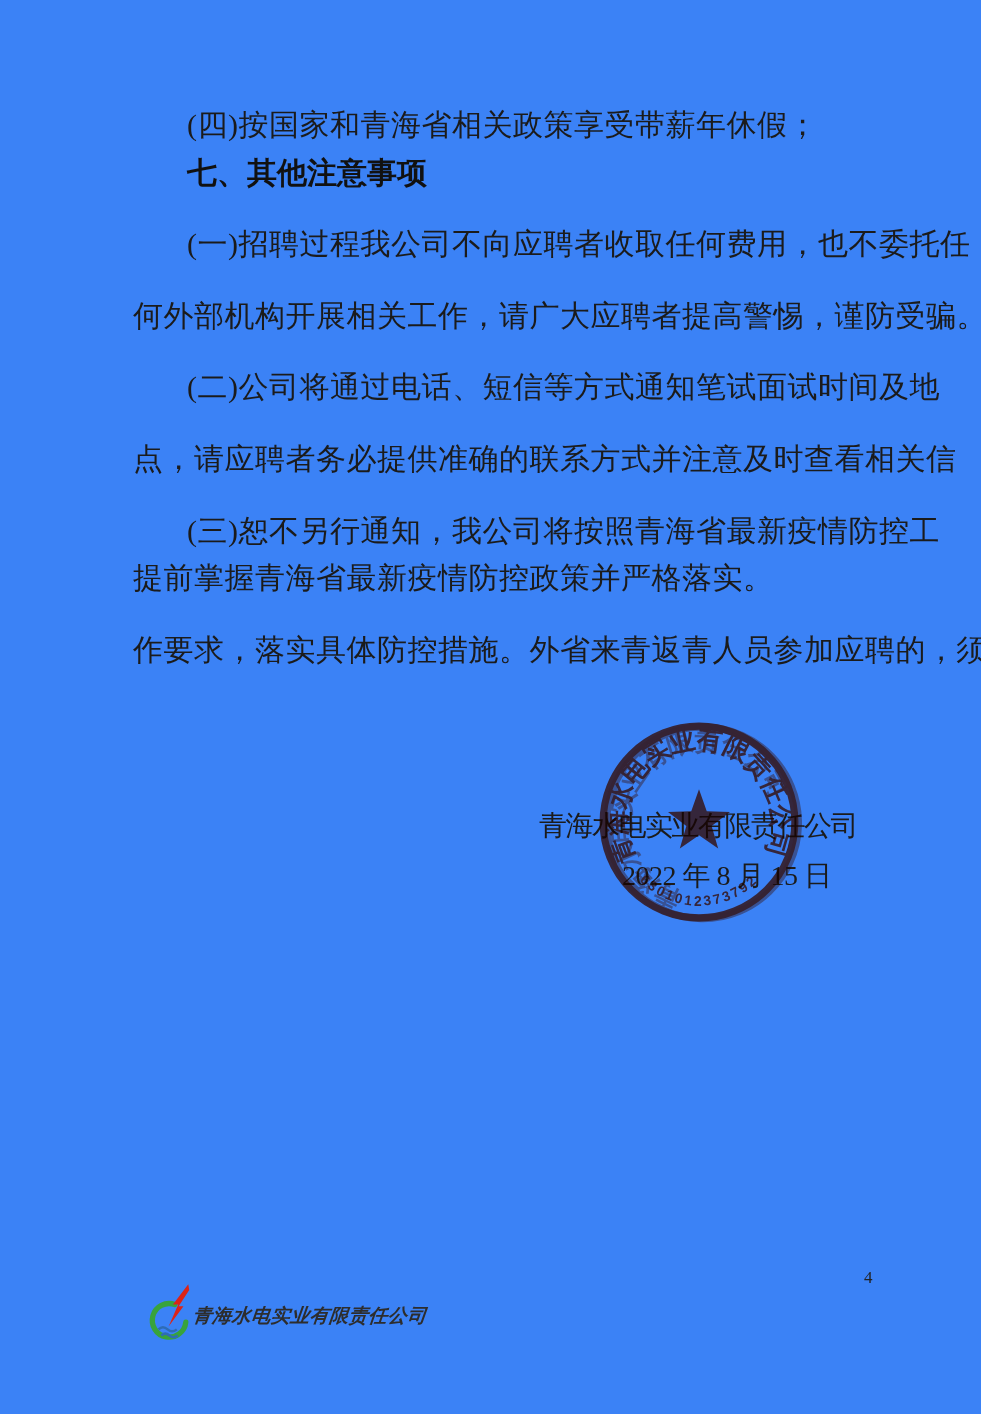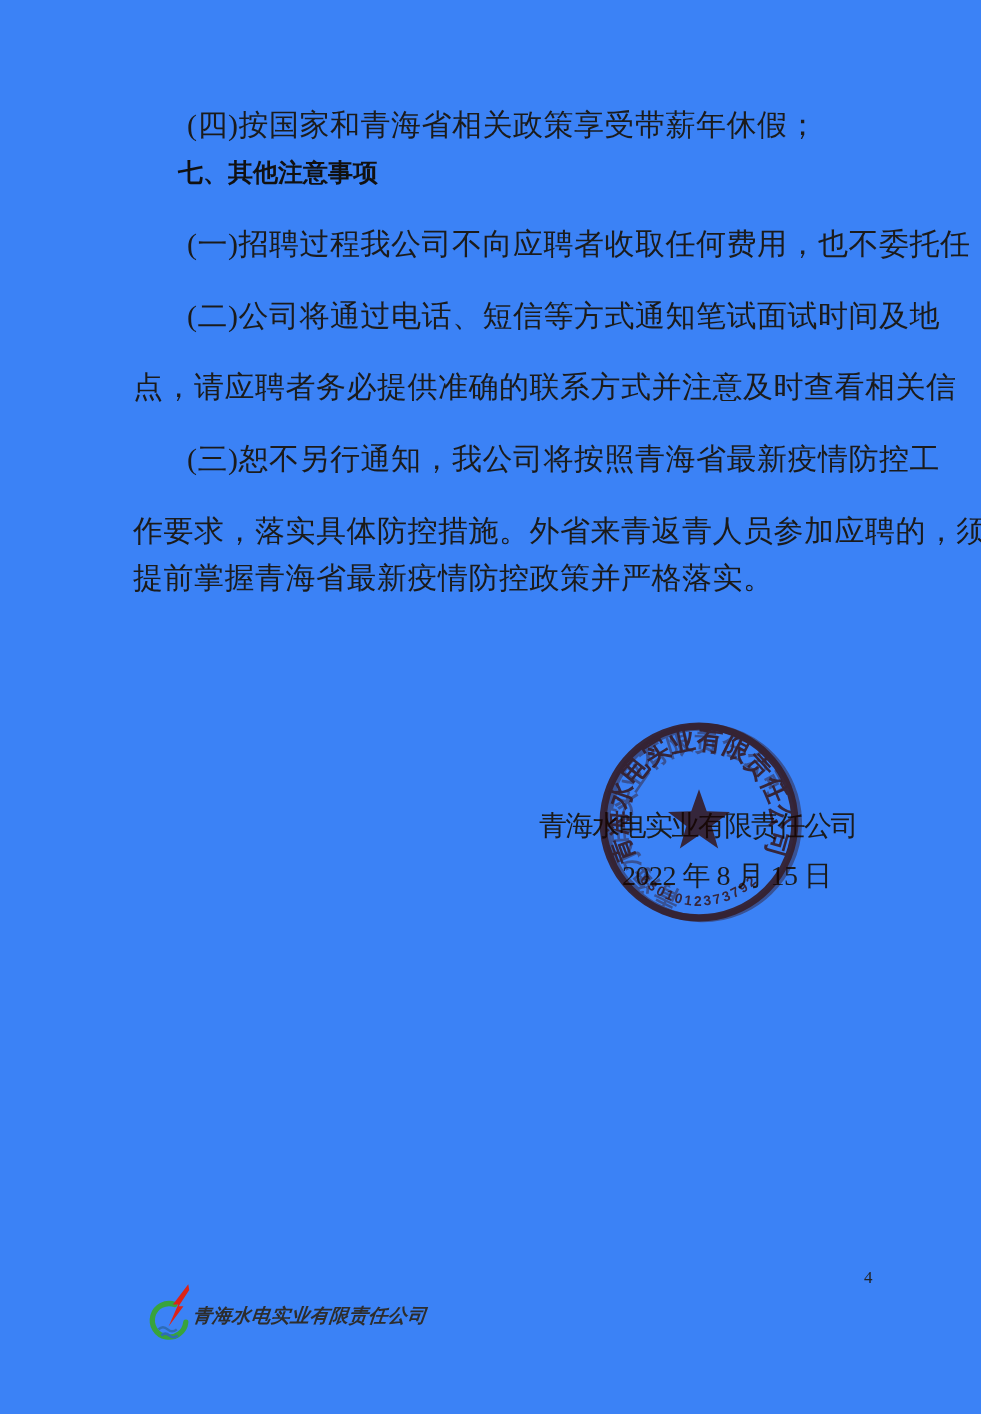--- a/index.html
+++ b/index.html
@@ -33,21 +33,21 @@
   .indent { text-indent: 1.8em; }
   .stretch {
     white-space: nowrap;
     text-align: justify;
     text-align-last: justify;
     margin-top: 24px;
   }
   .heading {
     font-family: "Liberation Sans", "DejaVu Sans", sans-serif;
     font-weight: 700;
-    font-size: 25px;
+    font-size: 30px;
     line-height: 47.6px;
     height: 47.6px;
     text-indent: 1.8em;
     color: #111;
   }
   .sig-company {
     position: absolute;
     left: 539px;
     top: 806px;
     font-size: 28px;
@@ -108,27 +108,28 @@
 </head>
 <body>
 
 <div class="page">
 
   <div class="content">
     <div class="ln indent">(四)按国家和青海省相关政策享受带薪年休假；</div>
     <div class="heading">七、其他注意事项</div>
 
     <div class="ln indent stretch">(一)招聘过程我公司不向应聘者收取任何费用，也不委托任</div>
+    <div class="ln stretch">何外部机构开展相关工作，请广大应聘者提高警惕，谨防受骗。</div>
 
     <div class="ln indent stretch">(二)公司将通过电话、短信等方式通知笔试面试时间及地</div>
     <div class="ln stretch">点，请应聘者务必提供准确的联系方式并注意及时查看相关信</div>
 
     <div class="ln indent stretch">(三)恕不另行通知，我公司将按照青海省最新疫情防控工</div>
+    <div class="ln">提前掌握青海省最新疫情防控政策并严格落实。</div>
     <div class="ln stretch">作要求，落实具体防控措施。外省来青返青人员参加应聘的，须</div>
-    <div class="ln">提前掌握青海省最新疫情防控政策并严格落实。</div>
   </div>
 
   <div class="sig-company">青海水电实业有限责任公司</div>
   <div class="sig-date">2022 年 8 月 15 日</div>
 
   <svg class="seal" viewBox="0 0 202 202" xmlns="http://www.w3.org/2000/svg">
     <defs>
       <path id="arcTop" d="M 38.6 137 A 72 72 0 1 1 163.4 137" fill="none"></path>
       <path id="arcBottom" d="M 26.7 135.7 A 82 82 0 0 0 175.3 135.7" fill="none"></path>
     </defs>

